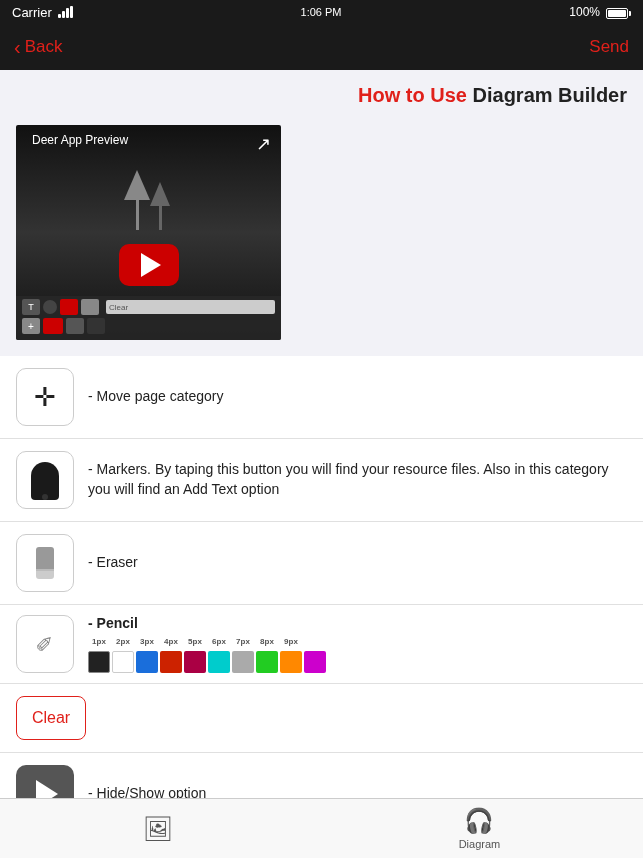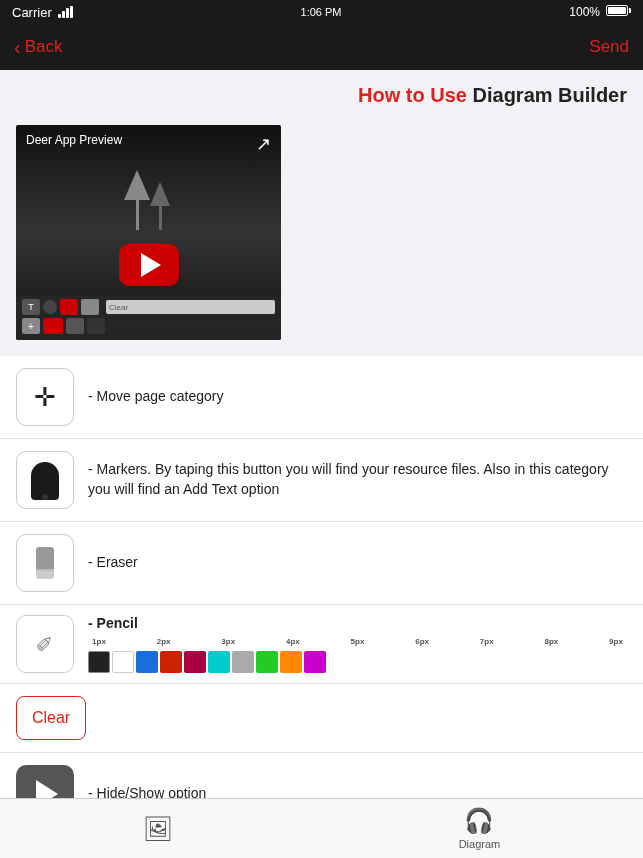--- a/index.html
+++ b/index.html
@@ -16,21 +16,21 @@
       background: #1a1a1a;
       color: white;
       display: flex;
       justify-content: space-between;
       align-items: center;
       padding: 4px 12px;
       font-size: 13px;
       height: 24px;
     }
     .status-left { display: flex; align-items: center; gap: 6px; }
-    .status-right { display: flex; align-items: flex-start; gap: 6px; }
+    .status-right { display: flex; align-items: flex-end; gap: 6px; }
 
     
     .nav-bar {
       background: #1a1a1a;
       display: flex;
       justify-content: space-between;
       align-items: center;
       padding: 8px 14px;
       height: 46px;
     }
@@ -65,21 +65,21 @@
       background: #000;
       width: 265px;
       height: 215px;
       position: relative;
       border-radius: 2px;
       overflow: hidden;
     }
     .video-title {
       position: absolute;
       top: 8px;
-      left: 10px;
+      left: 16px;
       color: white;
       font-size: 12px;
       display: flex;
       align-items: center;
       gap: 6px;
     }
     .video-share {
       position: absolute;
       top: 8px;
       right: 10px;
@@ -190,21 +190,20 @@
     }
     .pencil-symbol { font-size: 22px; color: #888; transform: rotate(-45deg); display: inline-block; }
     .pencil-options {
       flex: 1;
       font-weight: bold;
     }
     .px-row {
       display: flex;
       gap: 2px;
       margin-bottom: 5px;
-      justify-content: space-between;
     }
     .px-item {
       font-size: 8px;
       color: #555;
       width: 22px;
       text-align: center;
     }
     .color-row {
       display: flex;
       gap: 2px;

